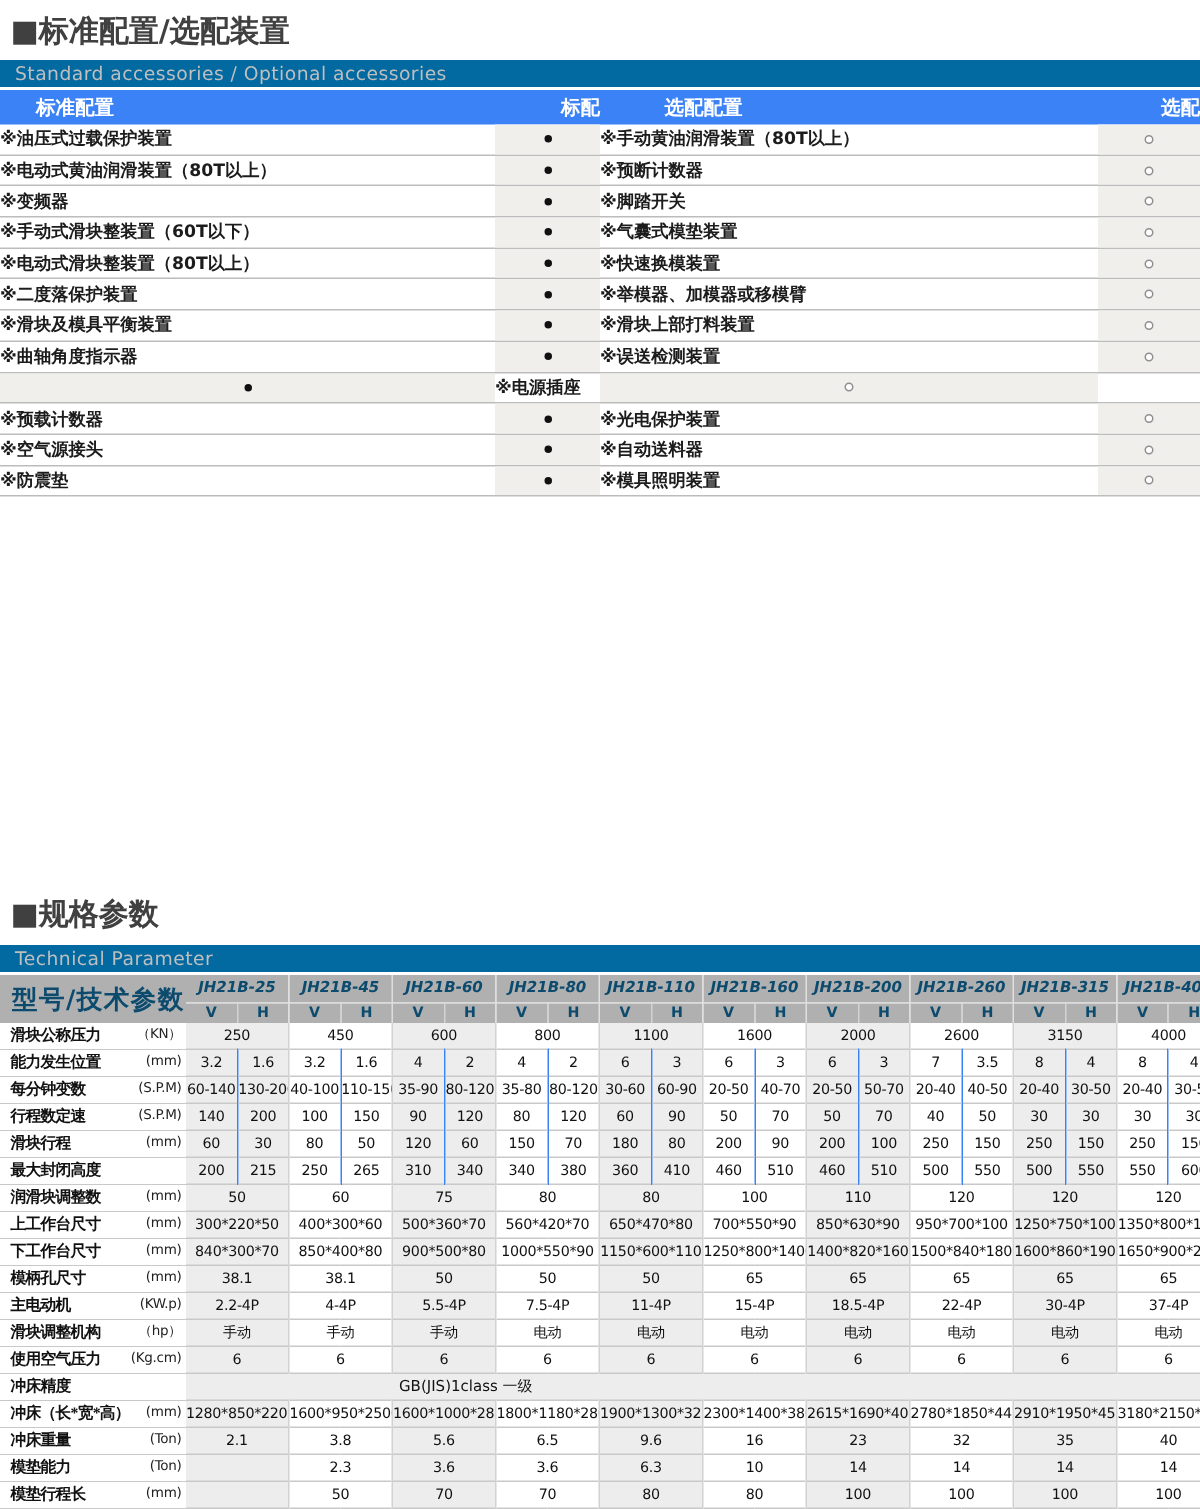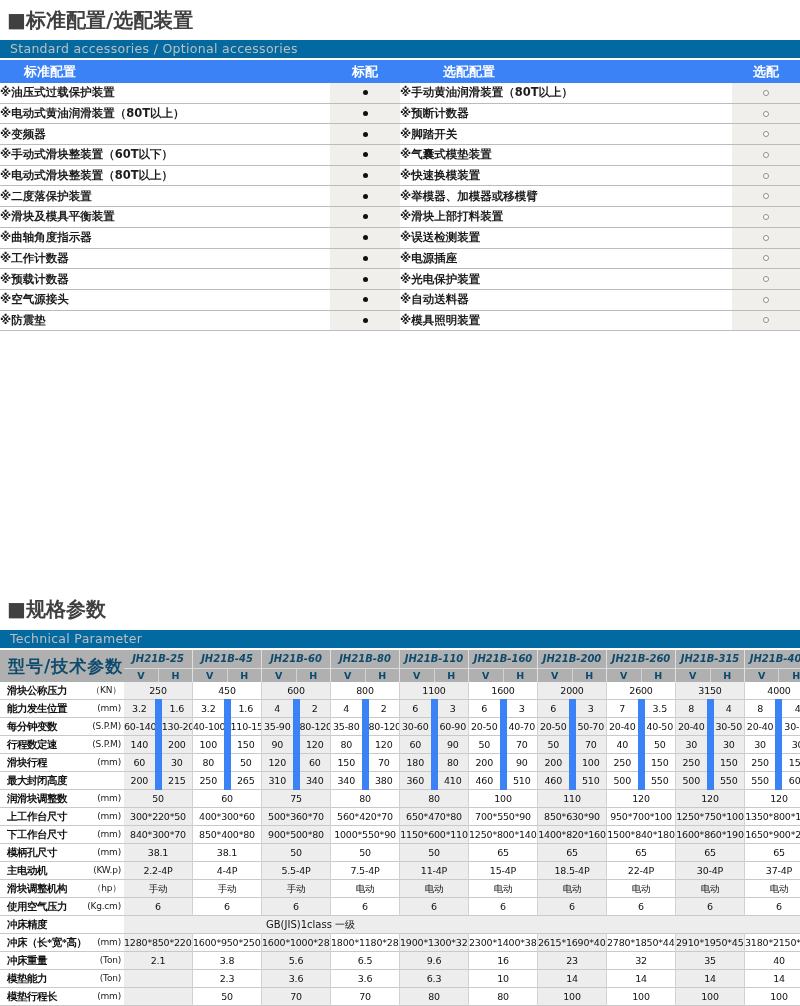--- a/index.html
+++ b/index.html
@@ -7,40 +7,40 @@
         font-family:"DejaVu Sans",sans-serif;color:#1a1a1a;}
   .sec-title{font-size:20px;font-weight:bold;color:#404040;margin:0;padding:8px 0 7px 7px;line-height:25px;}
   .band{height:18px;line-height:18px;background:#0369a1;color:#bfbfbf;font-size:12.5px;
         padding-left:10px;letter-spacing:.3px;margin-bottom:2px;white-space:nowrap;}
 
   
   .acc-header{display:grid;grid-template-columns:330px 70px 332px 68px;background:#3b82f6;
               height:23px;align-items:center;color:#fff;font-weight:bold;font-size:13px;}
   .ah-std{padding-left:24px;}
   .ah-opt{padding-left:43px;}
-  .ah-mark{text-align:center;}
+  .ah-mark{text-align:right;}
   .arow{display:grid;grid-template-columns:330px 70px 332px 68px;height:19.7px;
         border-bottom:1px solid #bcbcbc;align-items:center;}
   .alabel{font-size:11.5px;font-weight:600;color:#1c1c1c;
           white-space:nowrap;overflow:hidden;}
   .amark{background:#f0efec;height:100%;display:flex;align-items:center;justify-content:center;}
   .dot{width:5px;height:5px;border-radius:50%;background:#101010;}
   .ring{width:4px;height:4px;border-radius:50%;border:1px solid #8f8f8f;background:#fff;}
 
   
   .spec-sec{margin-top:258px;}
   .spec-sec .sec-title{padding-bottom:8px;}
   .spec-table{width:796px;table-layout:fixed;border-collapse:collapse;}
   .spec-table thead{background:#b0b0b0;}
   .spec-table th{padding:0;font-weight:bold;color:#0c4a6e;}
   th.spec-lbl{width:116px;text-align:left;padding-left:8px;font-size:17px;letter-spacing:1px;}
   th.mth{width:68px;font-style:italic;font-size:10px;height:18px;line-height:18px;white-space:nowrap;}
   th.vh{font-size:9.5px;height:13px;line-height:13px;border-top:1px solid rgba(255,255,255,.55);}
   .mb{border-left:1px solid #d2d2d2;}
-  .hb{border-left:7px solid #3b82f6;}
+  .hb{border-left:1px solid #3b82f6;}
   thead .mb{border-left:1px solid rgba(255,255,255,.6);}
   thead .hb{border-left:1px solid rgba(255,255,255,.45);}
   .spec-table tbody tr{border-bottom:1px solid #c9c9c9;}
   .spec-table td{height:17px;line-height:17px;padding:0;text-align:center;font-size:9.5px;
                  letter-spacing:-.2px;white-space:nowrap;overflow:hidden;color:#111;}
   td.st{background:#ededed;}
   td.rl{position:relative;text-align:left;background:#fff;}
   .rlt{font-weight:bold;font-size:10.5px;padding-left:7px;letter-spacing:-.5px;font-family:Liberation Serif, serif;}
   .rlu{position:absolute;right:3px;top:0;font-size:9px;color:#222;}
   td.fullv{text-align:left;padding-left:142px;font-size:10px;letter-spacing:0;}
@@ -135,21 +135,20 @@
           <div class="alabel">※曲轴角度指示器</div>
           <div class="amark">
             <span class="dot"></span>
           </div>
           <div class="alabel">※误送检测装置</div>
           <div class="amark">
             <span class="ring"></span>
           </div>
         </div>
         <div class="arow">
-          <div class="alabel">※工作计数器</div>
           <div class="amark">
             <span class="dot"></span>
           </div>
           <div class="alabel">※电源插座</div>
           <div class="amark">
             <span class="ring"></span>
           </div>
         </div>
         <div class="arow">
           <div class="alabel">※预载计数器</div>

